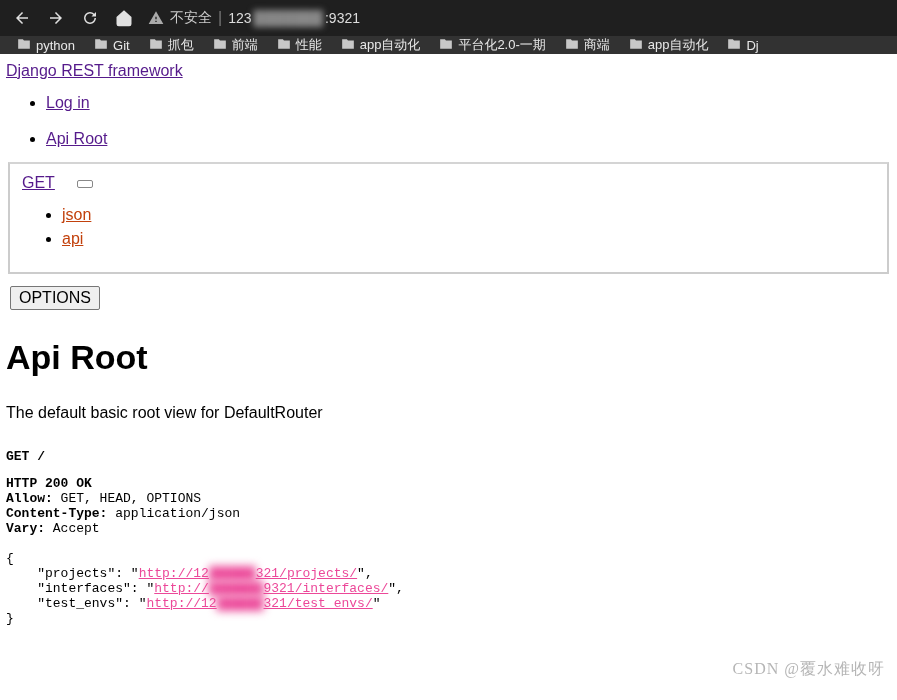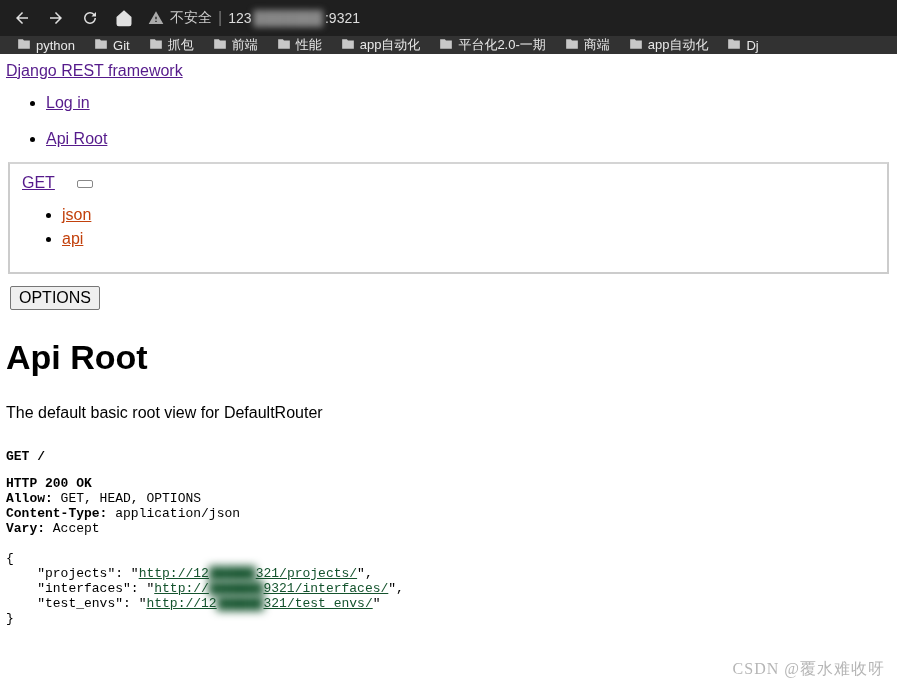--- a/index.html
+++ b/index.html
@@ -35,21 +35,21 @@
     .get-row { display: flex; align-items: center; gap: 22px; }
     .dropdown-toggle { display: inline-block; width: 16px; height: 8px; border: 1px solid #888; border-radius: 2px; position: relative; top: 1px; }
     
     .options-btn { margin: 4px; padding: 2px 8px; font-family: Arial, sans-serif; font-size: 16px; background: #efefef; border: 1px solid #767676; border-radius: 2px; cursor: pointer; }
     
     h1 { font-size: 34px; font-weight: 700; margin: 24px 0 10px 0; }
     .desc { margin: 27px 0; }
     
     pre { font-family: "Courier New", monospace; font-size: 13px; margin: 12px 0 4px 0; white-space: pre; }
     pre .b { font-weight: bold; }
-    pre a { color: #14532d; }
+    pre a { color: #ec4899; }
     .blur { filter: blur(4px); }
     
     .watermark { position: fixed; bottom: 20px; right: 12px; font-size: 16px; color: rgba(120,120,120,0.55); letter-spacing: 1px; font-family: "SimSun", serif; pointer-events: none; }
   </style>
 </head>
 <body>
 
 <div class="browser-chrome">
   <div class="nav-bar">
     <div class="nav-btn">

